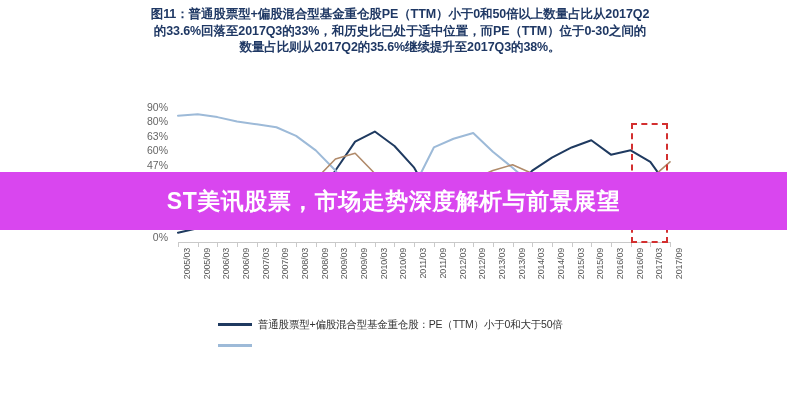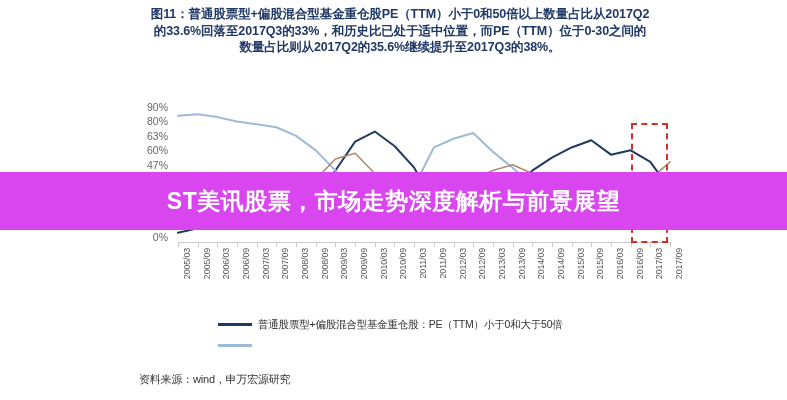--- a/index.html
+++ b/index.html
@@ -177,19 +177,18 @@
   <div class="legend">
     <div class="legend-row">
       <span class="legend-swatch" style="background: rgb(31, 58, 96);"></span>
       <span class="legend-text">普通股票型+偏股混合型基金重仓股：PE（TTM）小于0和大于50倍</span>
     </div>
     <div class="legend-row">
       <span class="legend-swatch" style="background: rgb(157, 186, 216);"></span>
     </div>
   </div>
 
-  <div class="source">资料来源：wind，申万宏源研究</div>
 
   <div class="banner" style="background: #d946ef;">
     <span class="banner-text" style="color: rgb(255, 255, 255);">ST美讯股票，市场走势深度解析与前景展望</span>
   </div>
 
 </div>
 
 </body></html>

